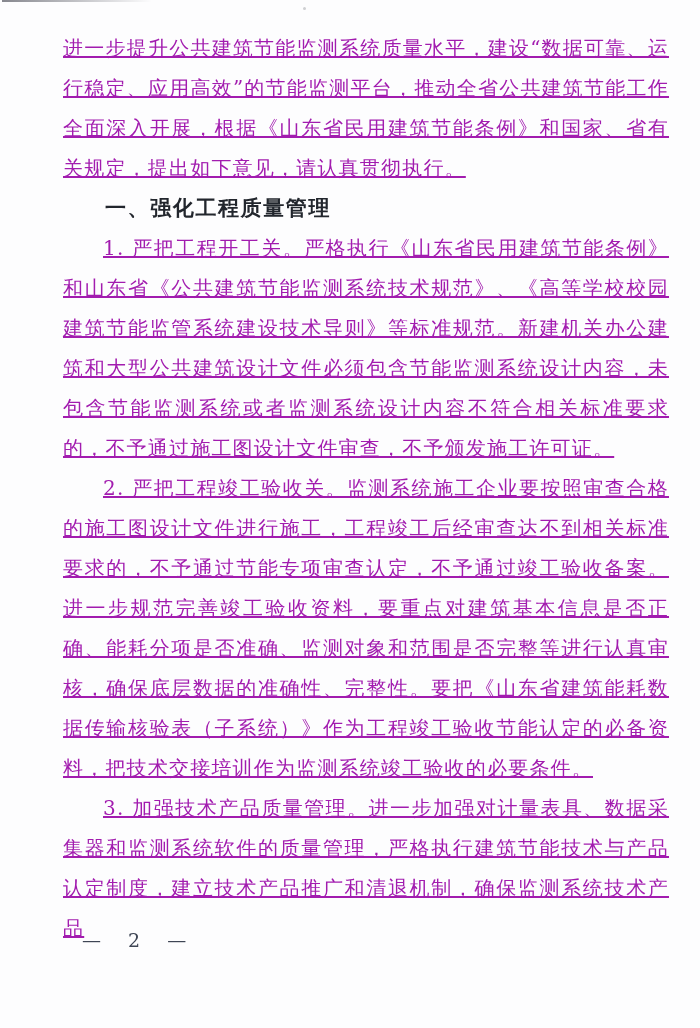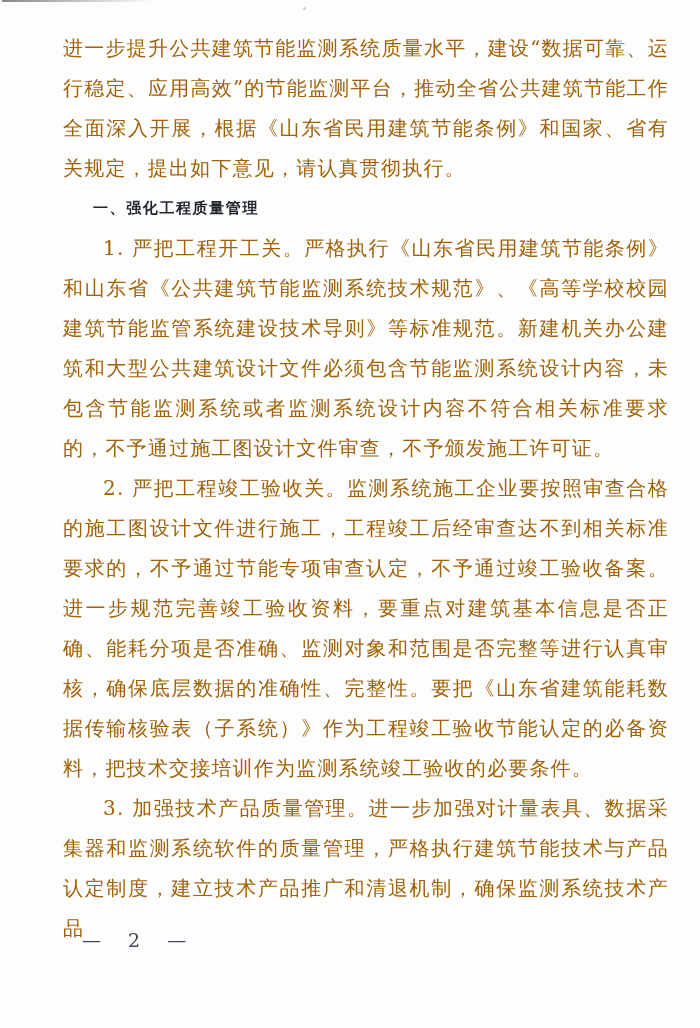--- a/index.html
+++ b/index.html
@@ -45,30 +45,31 @@
     top: 28px;
     width: 606px;
   }
   p.body-text {
     margin: 0;
     font-size: 20px;
     line-height: 40px;
     letter-spacing: 1.2px;
     text-align: justify;
     text-justify: inter-character;
-    color: #a16207;
+    color: #a21caf;
     text-indent: 2em;
     text-rendering: optimizeLegibility;
+    text-decoration: underline;
   }
   p.no-indent {
     text-indent: 0;
   }
   .heading {
     margin: 0;
-    font-size: 15px;
+    font-size: 21px;
     line-height: 40px;
     font-weight: 700;
     color: #22262d;
     text-indent: 2em;
     letter-spacing: 1.6px;
     font-family: "DejaVu Sans", "Liberation Sans", sans-serif;
   }
   .page-footer {
     position: absolute;
     left: 82px;

